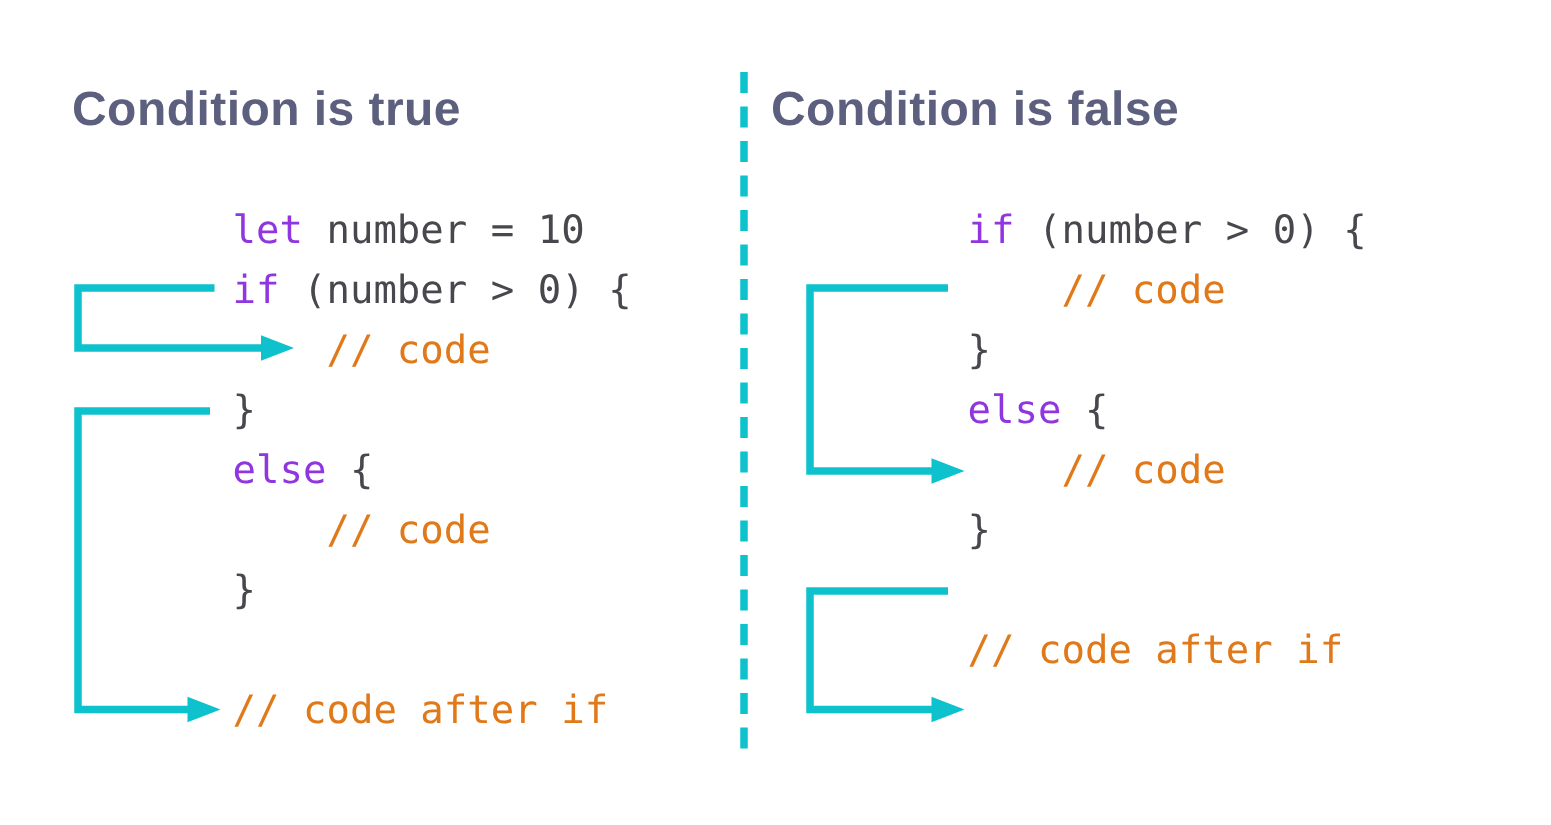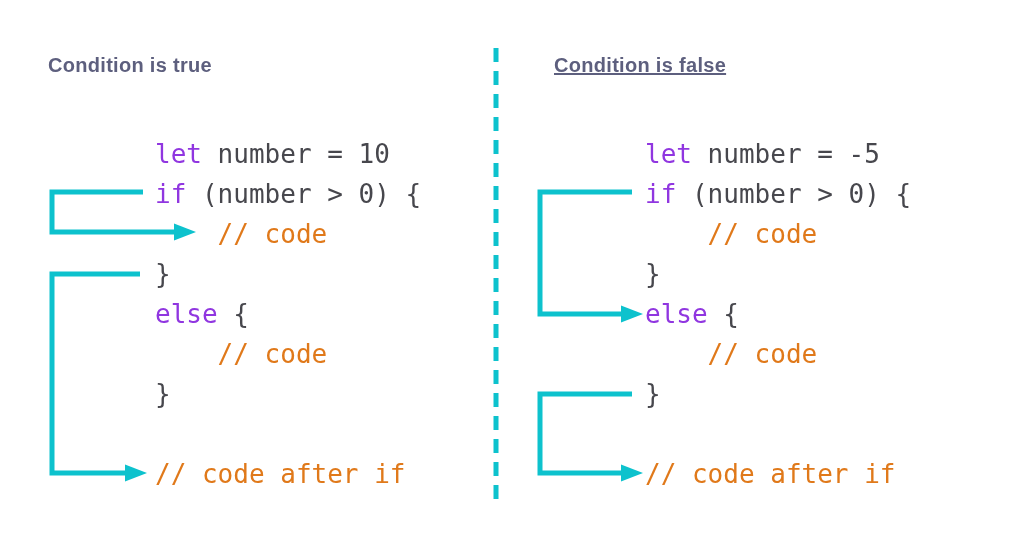--- a/index.html
+++ b/index.html
@@ -11,28 +11,28 @@
     width: 1034px;
     height: 550px;
     position: relative;
     overflow: hidden;
     background: var(--background, #ffffff);
     font-family: "Liberation Sans", sans-serif;
   }
   .panel-title {
     position: absolute;
     top: 54px;
-    font-size: 20px;
+    font-size: 32px;
     font-weight: bold;
     letter-spacing: 0.3px;
     color: var(--title, #5d5f7e);
     white-space: nowrap;
   }
   #title-true  { left: 48px; }
-  #title-false { left: 554px; text-decoration: underline; }
+  #title-false { left: 514px; }
   .code-block {
     position: absolute;
     top: 134px;
     font-family: "DejaVu Sans Mono", monospace;
     font-size: 26px;
   }
   #code-true  { left: 155px; }
   #code-false { left: 645px; }
   .code-line {
     height: 40px;
@@ -67,21 +67,20 @@
     <div class="code-line"><span data-color="comment">    // code</span></div>
     <div class="code-line"><span data-color="plain">}</span></div>
     <div class="code-line"></div>
     <div class="code-line"><span data-color="comment">// code after if</span></div>
   </div>
 </div>
 
 <div>
   <div class="panel-title" id="title-false">Condition is false</div>
   <div class="code-block" id="code-false">
-    <div class="code-line"><span data-color="keyword">let</span><span data-color="plain"> number = -5</span></div>
     <div class="code-line"><span data-color="keyword">if</span><span data-color="plain"> (number &gt; 0) {</span></div>
     <div class="code-line"><span data-color="comment">    // code</span></div>
     <div class="code-line"><span data-color="plain">}</span></div>
     <div class="code-line"><span data-color="keyword">else</span><span data-color="plain"> {</span></div>
     <div class="code-line"><span data-color="comment">    // code</span></div>
     <div class="code-line"><span data-color="plain">}</span></div>
     <div class="code-line"></div>
     <div class="code-line"><span data-color="comment">// code after if</span></div>
   </div>
 </div>

